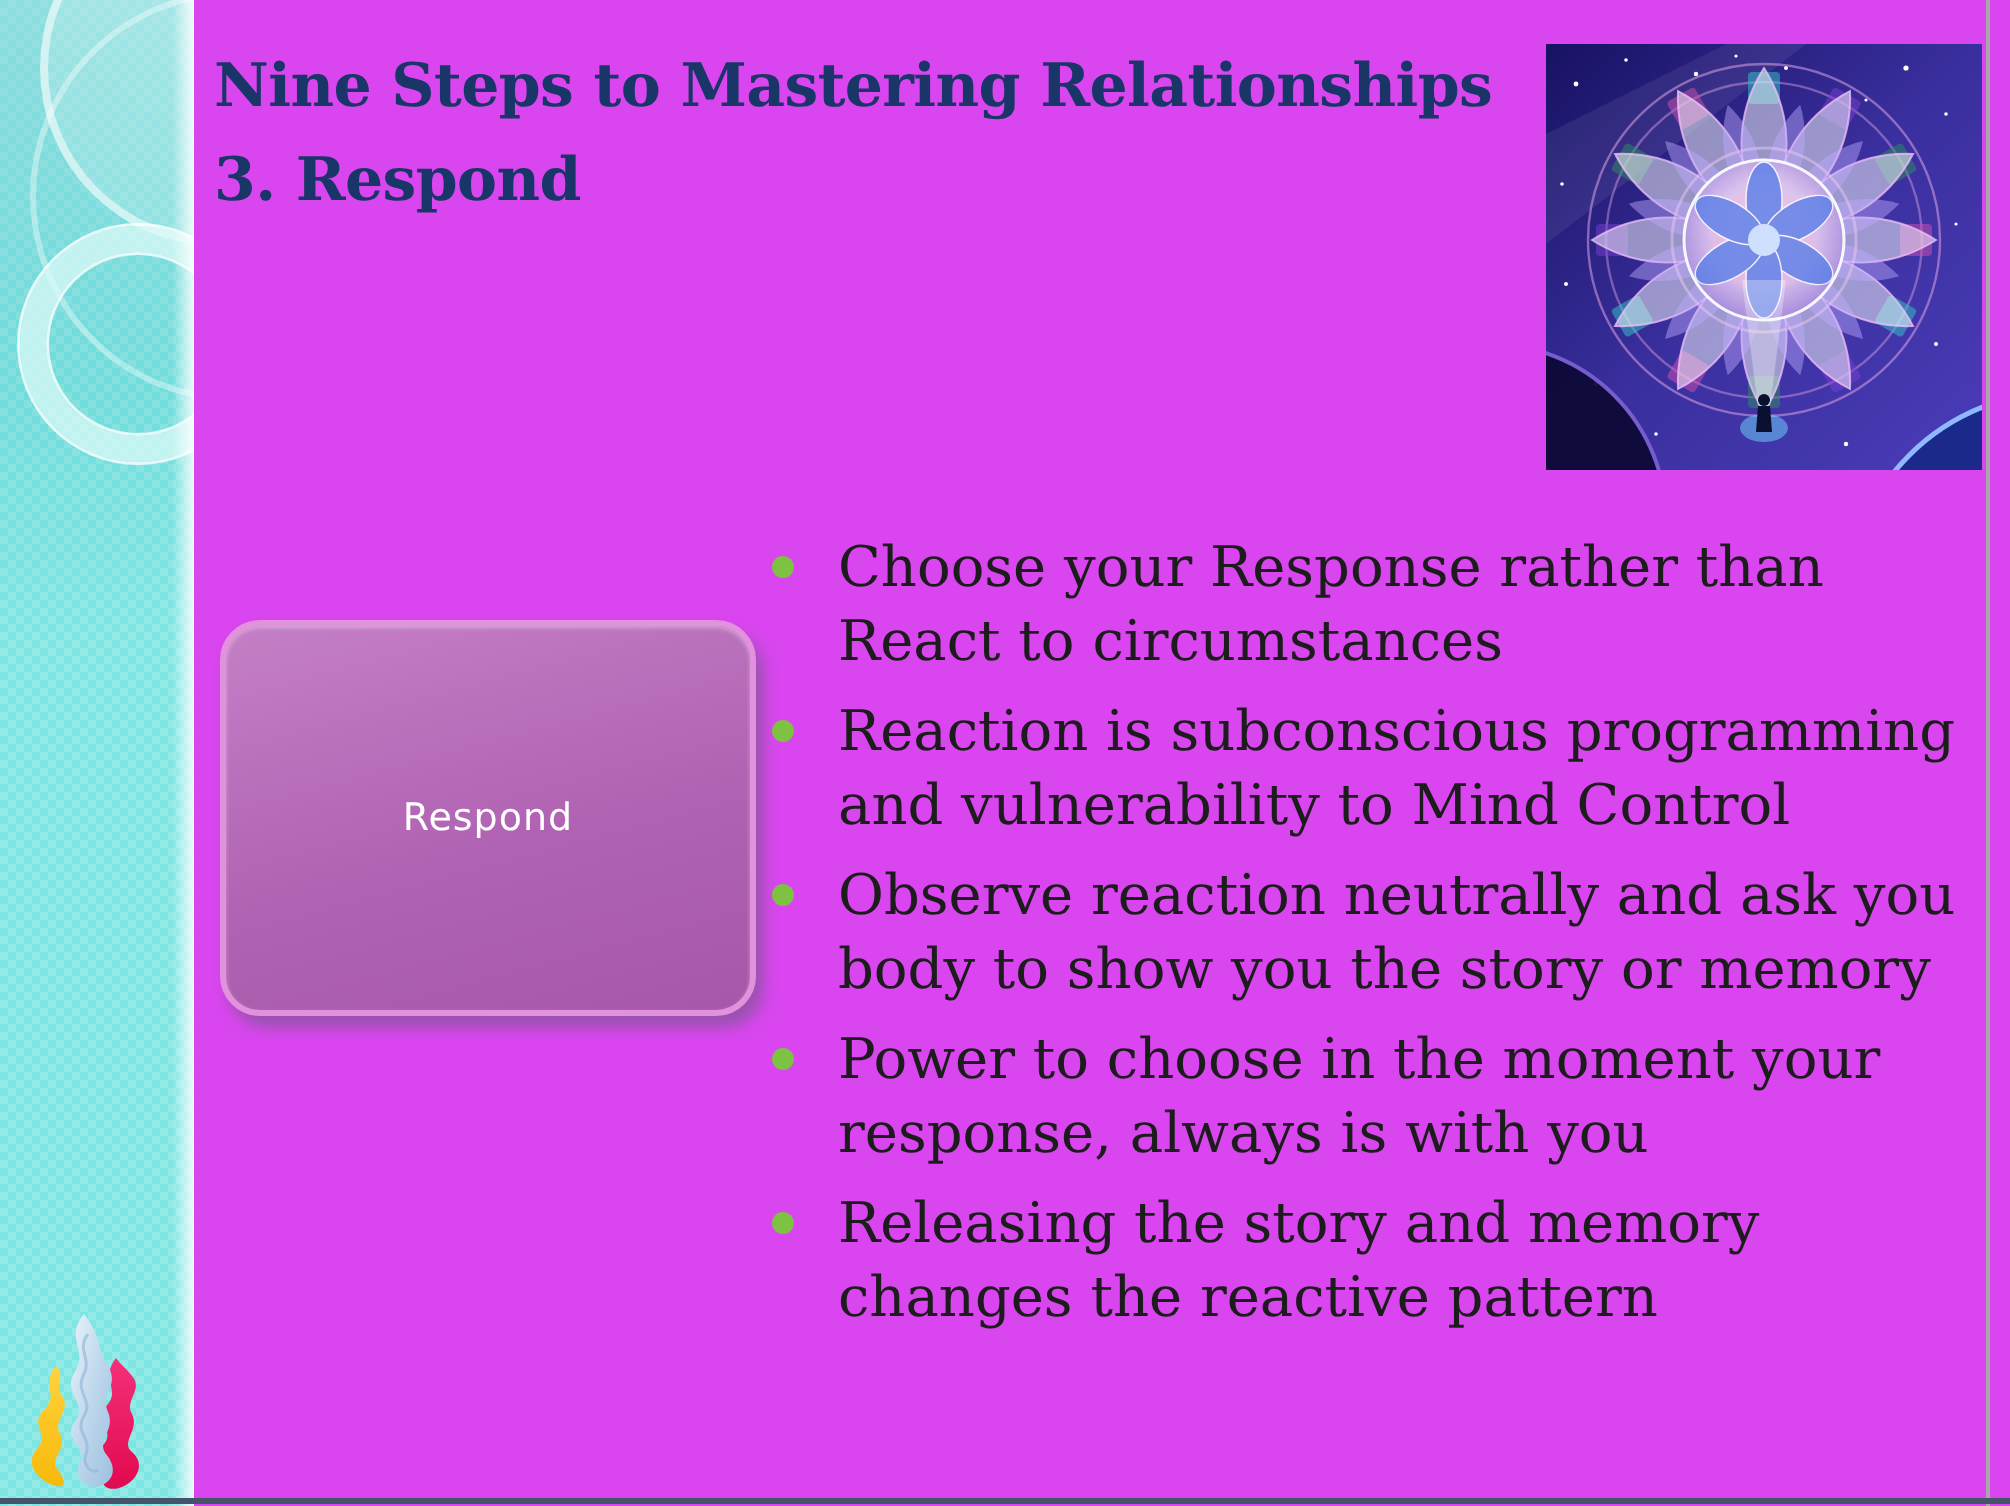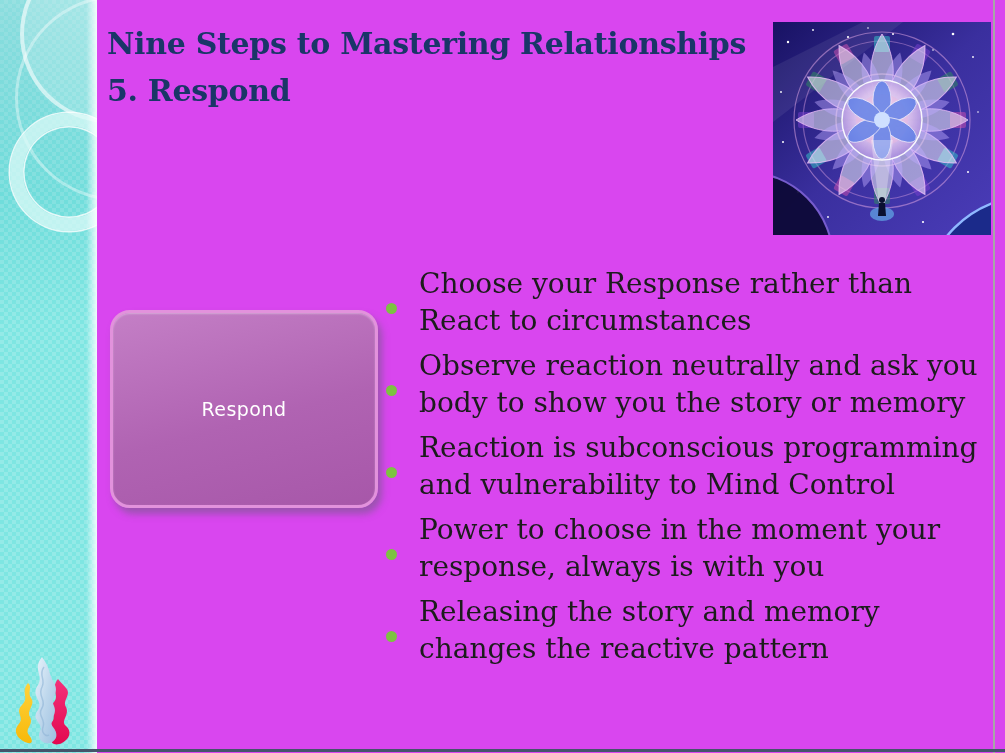--- a/index.html
+++ b/index.html
@@ -40,21 +40,21 @@
   .respond-shape{position:absolute;left:110px;top:310px;width:268px;height:198px;
     border-radius:20px;border:3px solid #e292dc;box-sizing:border-box;
     background:linear-gradient(165deg,#c47fc6 0%,#b063b2 55%,#a757a9 100%);
     box-shadow:4px 6px 7px rgba(95,95,115,.5), inset 0 1px 2px rgba(255,255,255,.35);
     display:flex;align-items:center;justify-content:center;}
   .respond-shape span{color:#ffffff;font-family:"DejaVu Sans","Liberation Sans",sans-serif;
     font-size:19px;letter-spacing:.5px;font-weight:400;}
 
   
   .bullets{position:absolute;left:385px;top:265px;width:620px;margin:0;padding:0;list-style:none;}
-  .bullet-item{display:flex;align-items:center;margin:0 0 8px 0;}
+  .bullet-item{display:flex;align-items:flex-start;margin:0 0 8px 0;}
   .dot{flex:0 0 11px;width:11px;height:11px;border-radius:50%;background:#7dc242;margin:13px 22px 0 1px;}
   .btext{font-size:28px;line-height:37px;color:#1c1c1c;white-space:pre-line;}
 </style>
 </head>
 <body>
 
 <div class="slide">
 
   <div class="sidebar">
     <div class="circle-big"></div>
@@ -78,21 +78,21 @@
       </defs>
       <path d="M20,28 C12,38 22,42 14,50 C6,58 18,62 10,70 C4,78 12,86 20,88 C26,89 24,84 21,80 C16,74 26,70 22,62 C18,55 28,50 23,43 C19,37 25,32 20,28 Z" fill="url(#yellowFlame)"></path>
       <path d="M50,24 C42,34 52,40 46,47 C38,55 50,60 44,67 C38,74 48,78 44,84 C42,89 48,91 54,88 C62,84 64,76 58,71 C52,66 62,60 58,52 C54,45 64,40 58,33 C54,28 52,27 50,24 Z" fill="url(#pinkFlame)"></path>
       <path d="M34,2 C24,14 36,20 30,30 C22,41 36,46 30,55 C22,65 36,68 32,76 C28,84 36,90 42,88 C50,85 50,78 45,72 C40,65 50,60 46,51 C42,42 52,38 46,28 C41,20 42,12 34,2 Z" fill="url(#blueFlame)"></path>
       <path d="M36,12 C30,20 38,24 34,32 C29,41 39,45 34,53 C29,61 38,64 35,72 C33,78 38,82 41,80" fill="none" stroke="#8fb4d6" stroke-width="1.5" opacity="0.6"></path>
     </svg>
   </div>
 
   <div class="title">
     <div>Nine Steps to Mastering Relationships</div>
-    <div>5. Respond</div>
+    <div>3. Respond</div>
   </div>
 
   <div class="mandala">
     <svg width="218" height="213" viewBox="0 0 218 213">
       <defs>
         <linearGradient id="cosmoBg" x1="0" y1="0" x2="1" y2="1">
           <stop offset="0" stop-color="#181263"></stop>
           <stop offset="0.5" stop-color="#3a2f9e"></stop>
           <stop offset="1" stop-color="#4a3cb8"></stop>
         </linearGradient>
@@ -200,28 +200,28 @@
 
   <ul class="bullets">
     <li class="bullet-item">
       <span class="dot"></span>
       <span class="btext">Choose your Response rather than
 React to circumstances</span>
     </li>
 
     <li class="bullet-item">
       <span class="dot"></span>
+      <span class="btext">Reaction is subconscious programming
+and vulnerability to Mind Control</span>
+    </li>
+
+    <li class="bullet-item">
+      <span class="dot"></span>
       <span class="btext">Observe reaction neutrally and ask you
 body to show you the story or memory</span>
-    </li>
-
-    <li class="bullet-item">
-      <span class="dot"></span>
-      <span class="btext">Reaction is subconscious programming
-and vulnerability to Mind Control</span>
     </li>
 
     <li class="bullet-item">
       <span class="dot"></span>
       <span class="btext">Power to choose in the moment your
 response, always is with you</span>
     </li>
 
     <li class="bullet-item">
       <span class="dot"></span>

